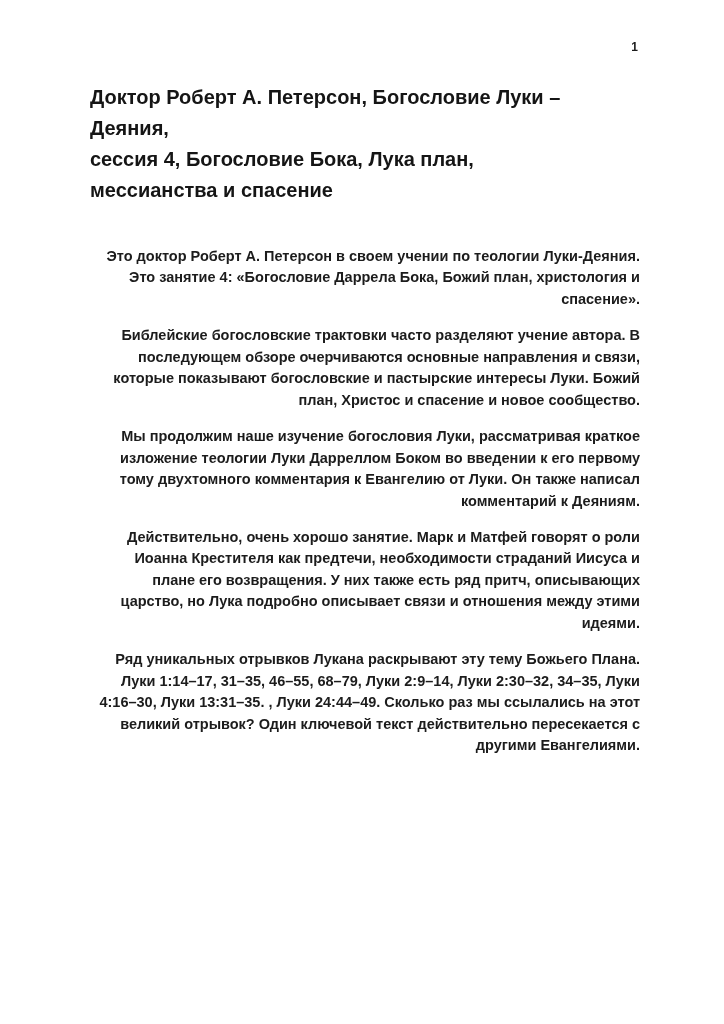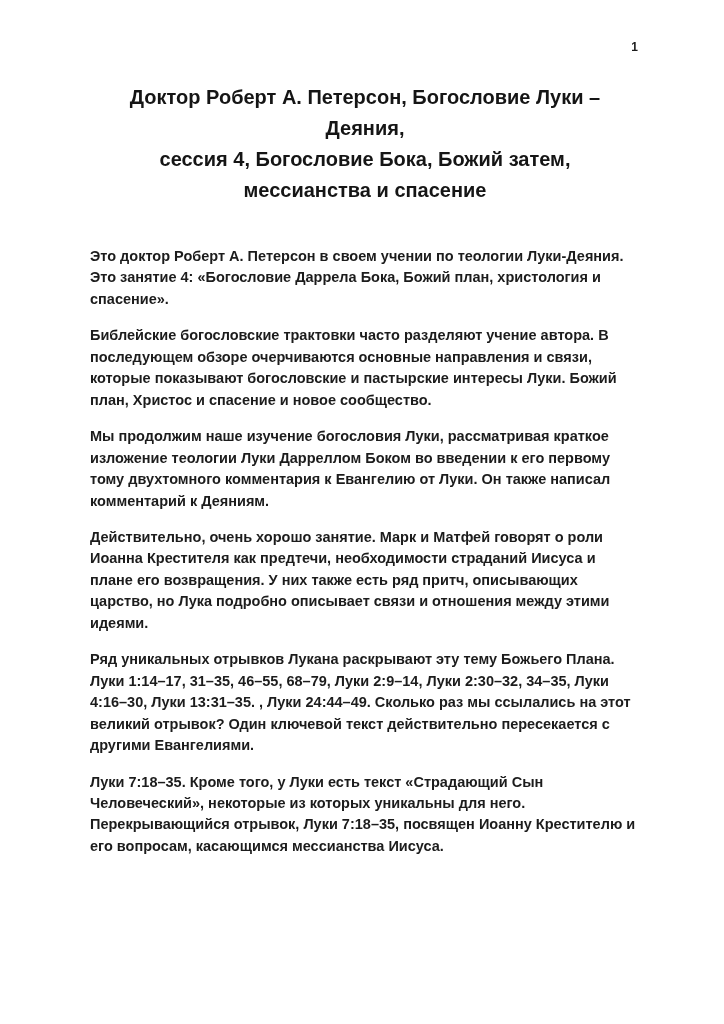--- a/index.html
+++ b/index.html
@@ -21,57 +21,56 @@
   .page-number {
     position: absolute;
     top: 40px;
     right: 86px;
     font-size: 12px;
     font-weight: 700;
     color: #1c1c1c;
   }
   .doc-title {
     margin-top: 48px;
-    text-align: center;
+    text-align: left;
     font-size: 20px;
     font-weight: 700;
     line-height: 1.55;
     color: #151515;
   }
   .doc-title .title-line {
     display: block;
   }
   .body-text {
     margin-top: 40px;
   }
   .paragraph {
     font-size: 14.5px;
     font-weight: 600;
     line-height: 1.48;
     margin-bottom: 15px;
     color: #1c1c1c;
-    text-align: left;
+    text-align: right;
   }
 </style>
 </head>
 <body>
 
 <div class="page">
 
   <div class="page-number">1</div>
 
   <h1 class="doc-title">
     <span class="title-line">Доктор Роберт А. Петерсон, Богословие Луки –</span>
     <span class="title-line">Деяния,</span>
-    <span class="title-line">сессия 4, Богословие Бока, Божий затем,</span>
+    <span class="title-line">сессия 4, Богословие Бока, Лука план,</span>
     <span class="title-line">мессианства и спасение</span>
   </h1>
 
   <div class="body-text">
     <p class="paragraph">Это доктор Роберт А. Петерсон в своем учении по теологии Луки-Деяния. Это занятие 4: «Богословие Даррела Бока, Божий план, христология и спасение».</p>
     <p class="paragraph">Библейские богословские трактовки часто разделяют учение автора. В последующем обзоре очерчиваются основные направления и связи, которые показывают богословские и пастырские интересы Луки. Божий план, Христос и спасение и новое сообщество.</p>
     <p class="paragraph">Мы продолжим наше изучение богословия Луки, рассматривая краткое изложение теологии Луки Дарреллом Боком во введении к его первому тому двухтомного комментария к Евангелию от Луки. Он также написал комментарий к Деяниям.</p>
     <p class="paragraph">Действительно, очень хорошо занятие. Марк и Матфей говорят о роли Иоанна Крестителя как предтечи, необходимости страданий Иисуса и плане его возвращения. У них также есть ряд притч, описывающих царство, но Лука подробно описывает связи и отношения между этими идеями.</p>
     <p class="paragraph">Ряд уникальных отрывков Лукана раскрывают эту тему Божьего Плана. Луки 1:14–17, 31–35, 46–55, 68–79, Луки 2:9–14, Луки 2:30–32, 34–35, Луки 4:16–30, Луки 13:31–35. , Луки 24:44–49. Сколько раз мы ссылались на этот великий отрывок? Один ключевой текст действительно пересекается с другими Евангелиями.</p>
-    <p class="paragraph">Луки 7:18–35. Кроме того, у Луки есть текст «Страдающий Сын Человеческий», некоторые из которых уникальны для него. Перекрывающийся отрывок, Луки 7:18–35, посвящен Иоанну Крестителю и его вопросам, касающимся мессианства Иисуса.</p>
   </div>
 
 </div>
 
 </body></html>

